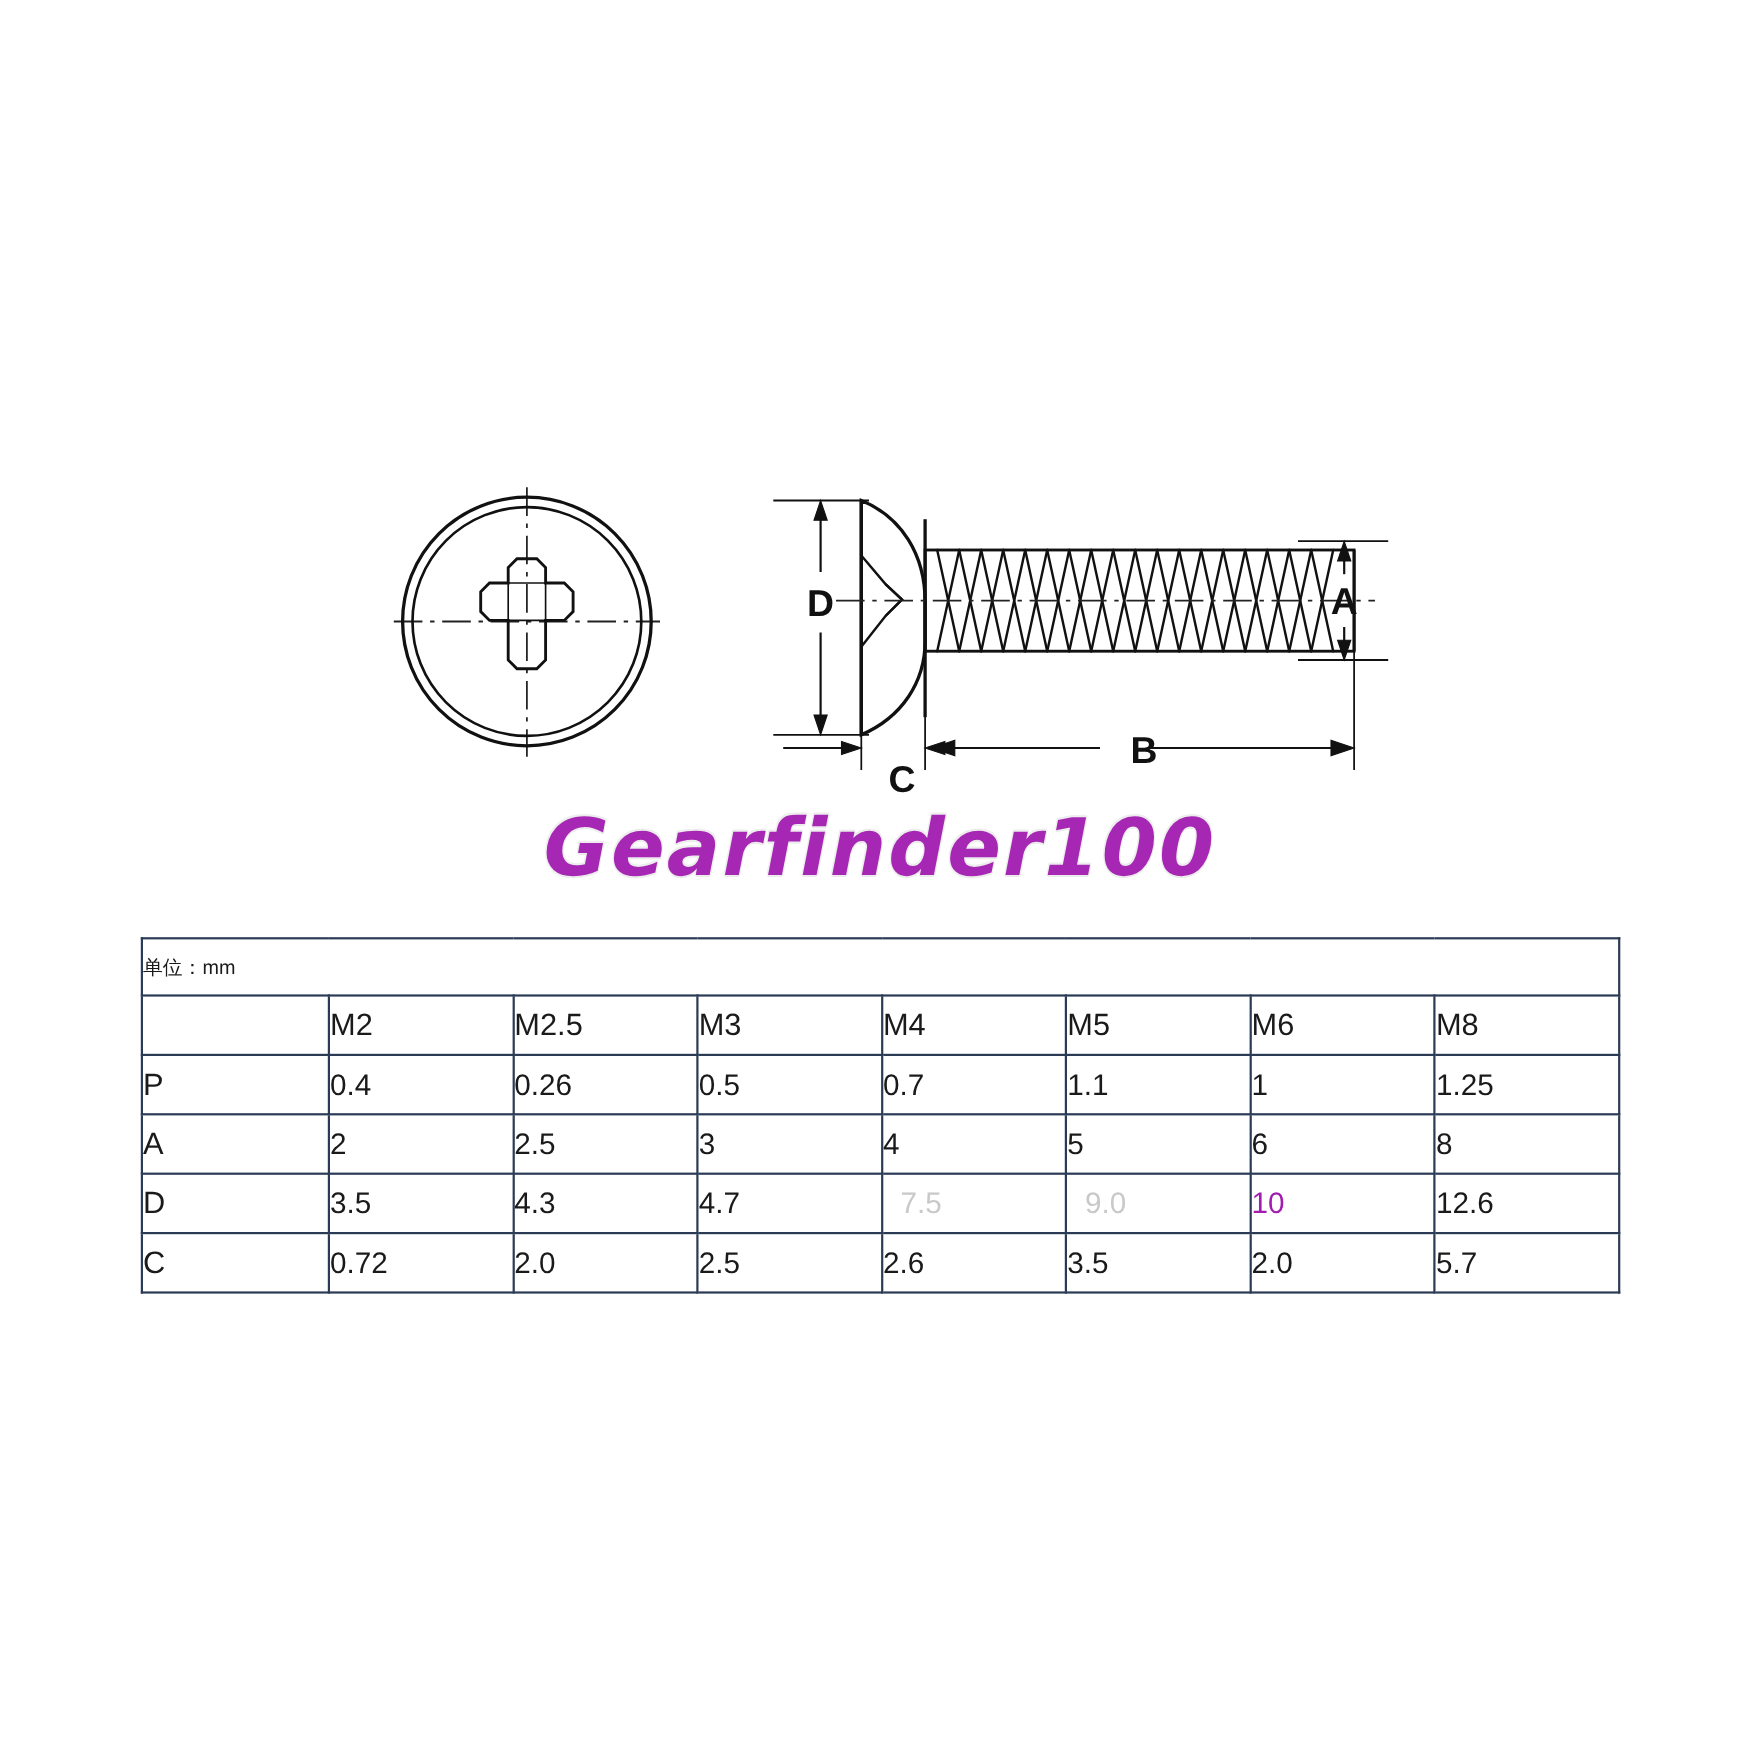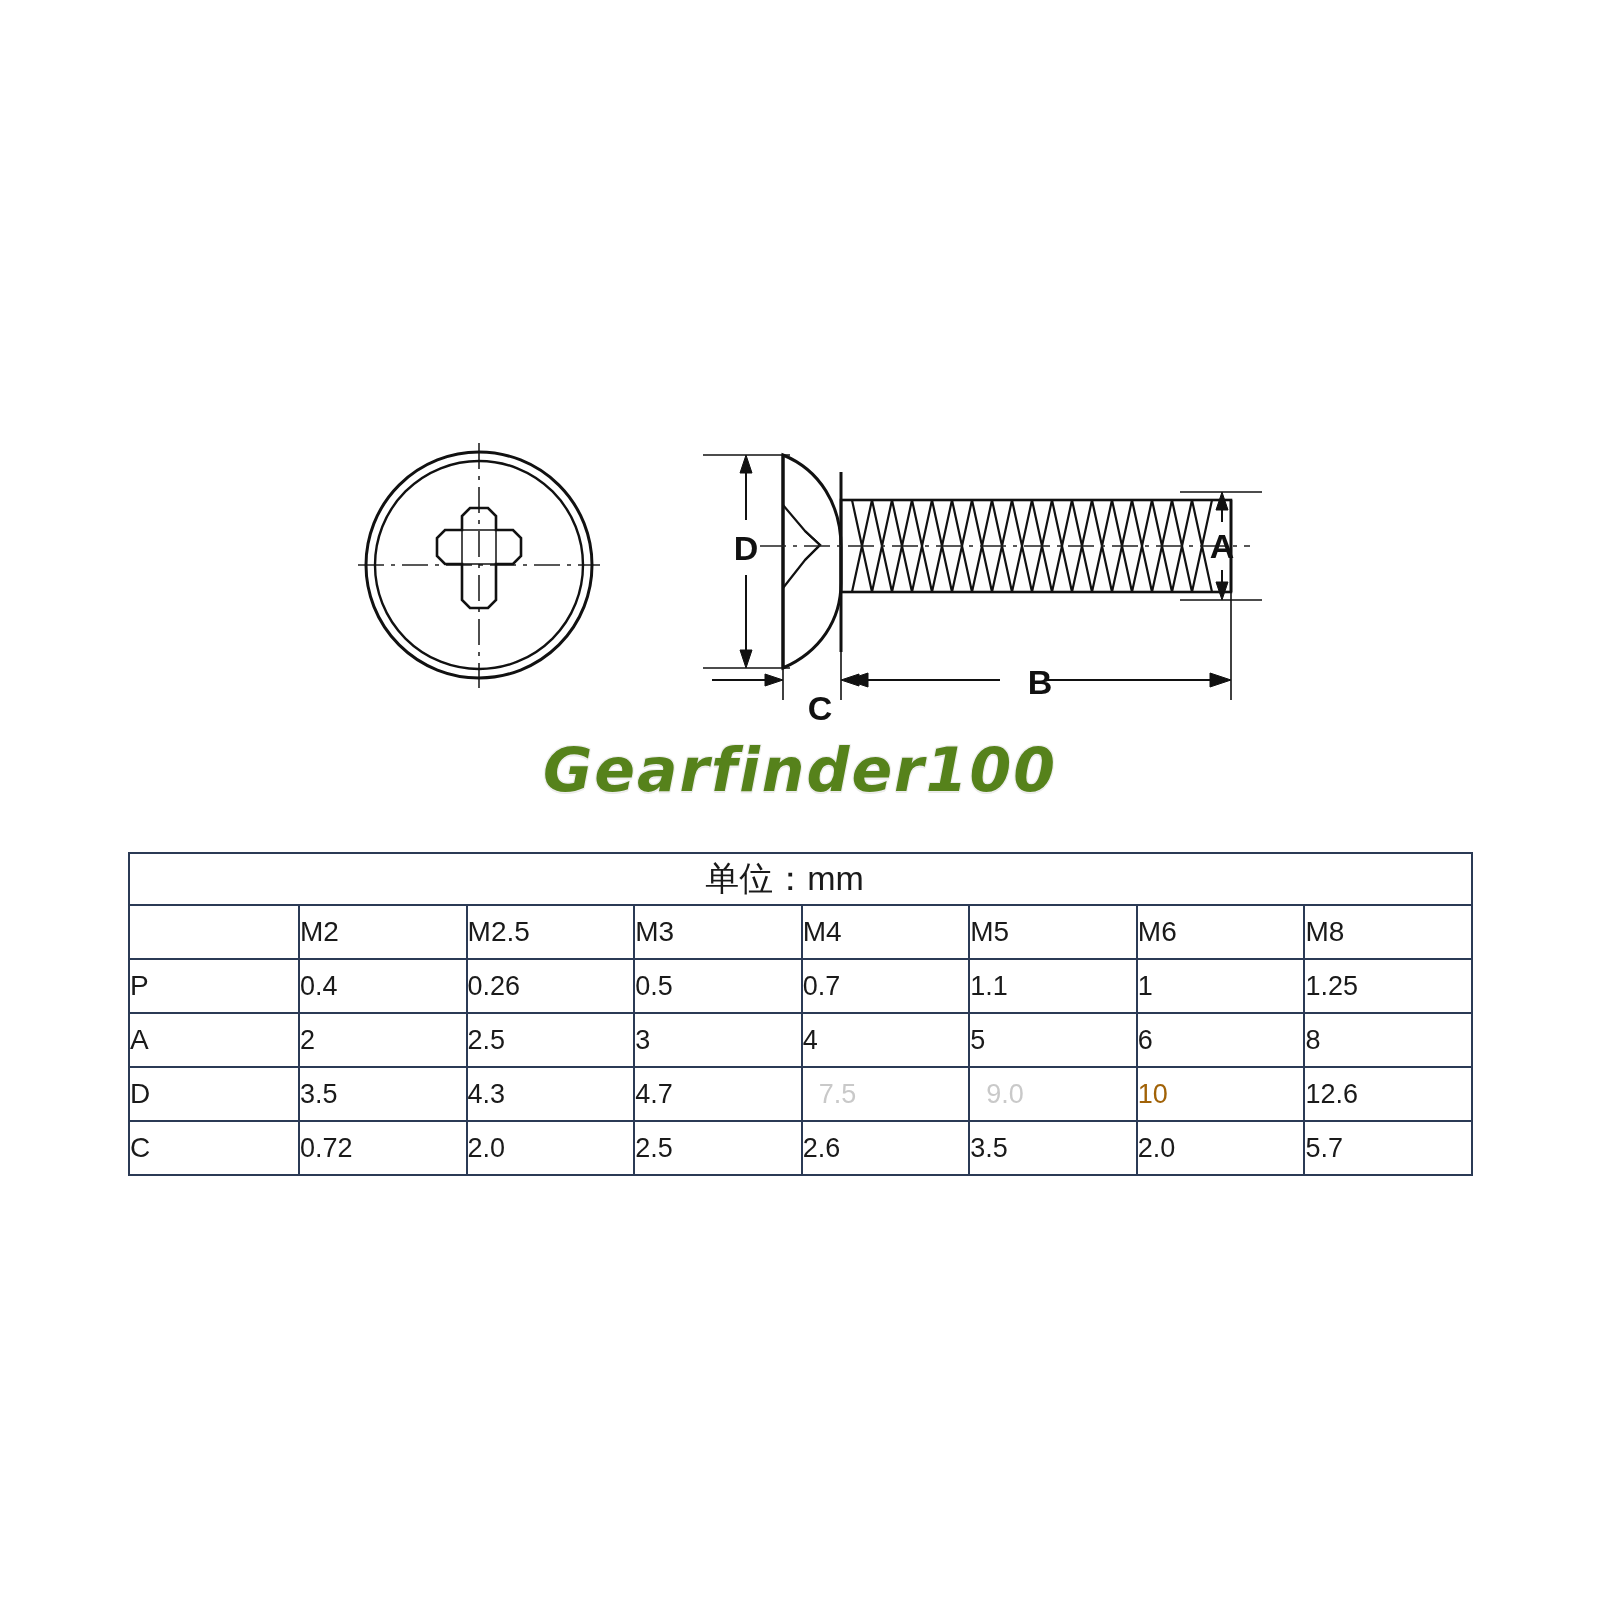--- a/index.html
+++ b/index.html
@@ -34,23 +34,23 @@
     height: 140px;
     display: flex;
     align-items: center;
     justify-content: center;
     pointer-events: none;
   }
   #watermark .wm-text {
     font-family: "DejaVu Sans", sans-serif;
     font-style: italic;
     font-weight: bold;
-    font-size: 60px;
+    font-size: 72px;
     letter-spacing: 2px;
-    color: #4d7c0f;
+    color: #a21caf;
     text-shadow:
        1px  1px 0 #ededed,
       -1px  1px 0 #ededed,
        1px -1px 0 #ededed,
       -1px -1px 0 #ededed,
        0    2px 0 #e8e8e8;
     opacity: 0.95;
     white-space: nowrap;
   }
 
@@ -70,38 +70,38 @@
     border: 2px solid #2b3a55;
     height: 52px;
     vertical-align: middle;
     font-size: 27px;
     font-weight: normal;
     color: #1a1a1a;
     padding: 0;
   }
   table.spec tr.unit-row td {
     height: 50px;
-    text-align: center;
+    text-align: left;
     padding-right: 32px;
-    font-size: 34px;
+    font-size: 18px;
     border-left: none;
     border-right: 2px solid #2b3a55;
   }
   table.spec tr.unit-row td.unit-cell {
     border-left: 2px solid #2b3a55;
   }
   table.spec td.rowlabel {
     font-size: 28px;
   }
   table.spec td.faded {
     color: #c9c9c9;
     padding-left: 16px;
   }
   table.spec td.faded2 {
-    color: #a16207;
+    color: #a21caf;
     margin-top: 30px;
   }
   table.spec tr.header-row td {
     font-size: 28px;
   }
   col.c-label { width: 170px; }
 </style>
 </head>
 <body>
 

